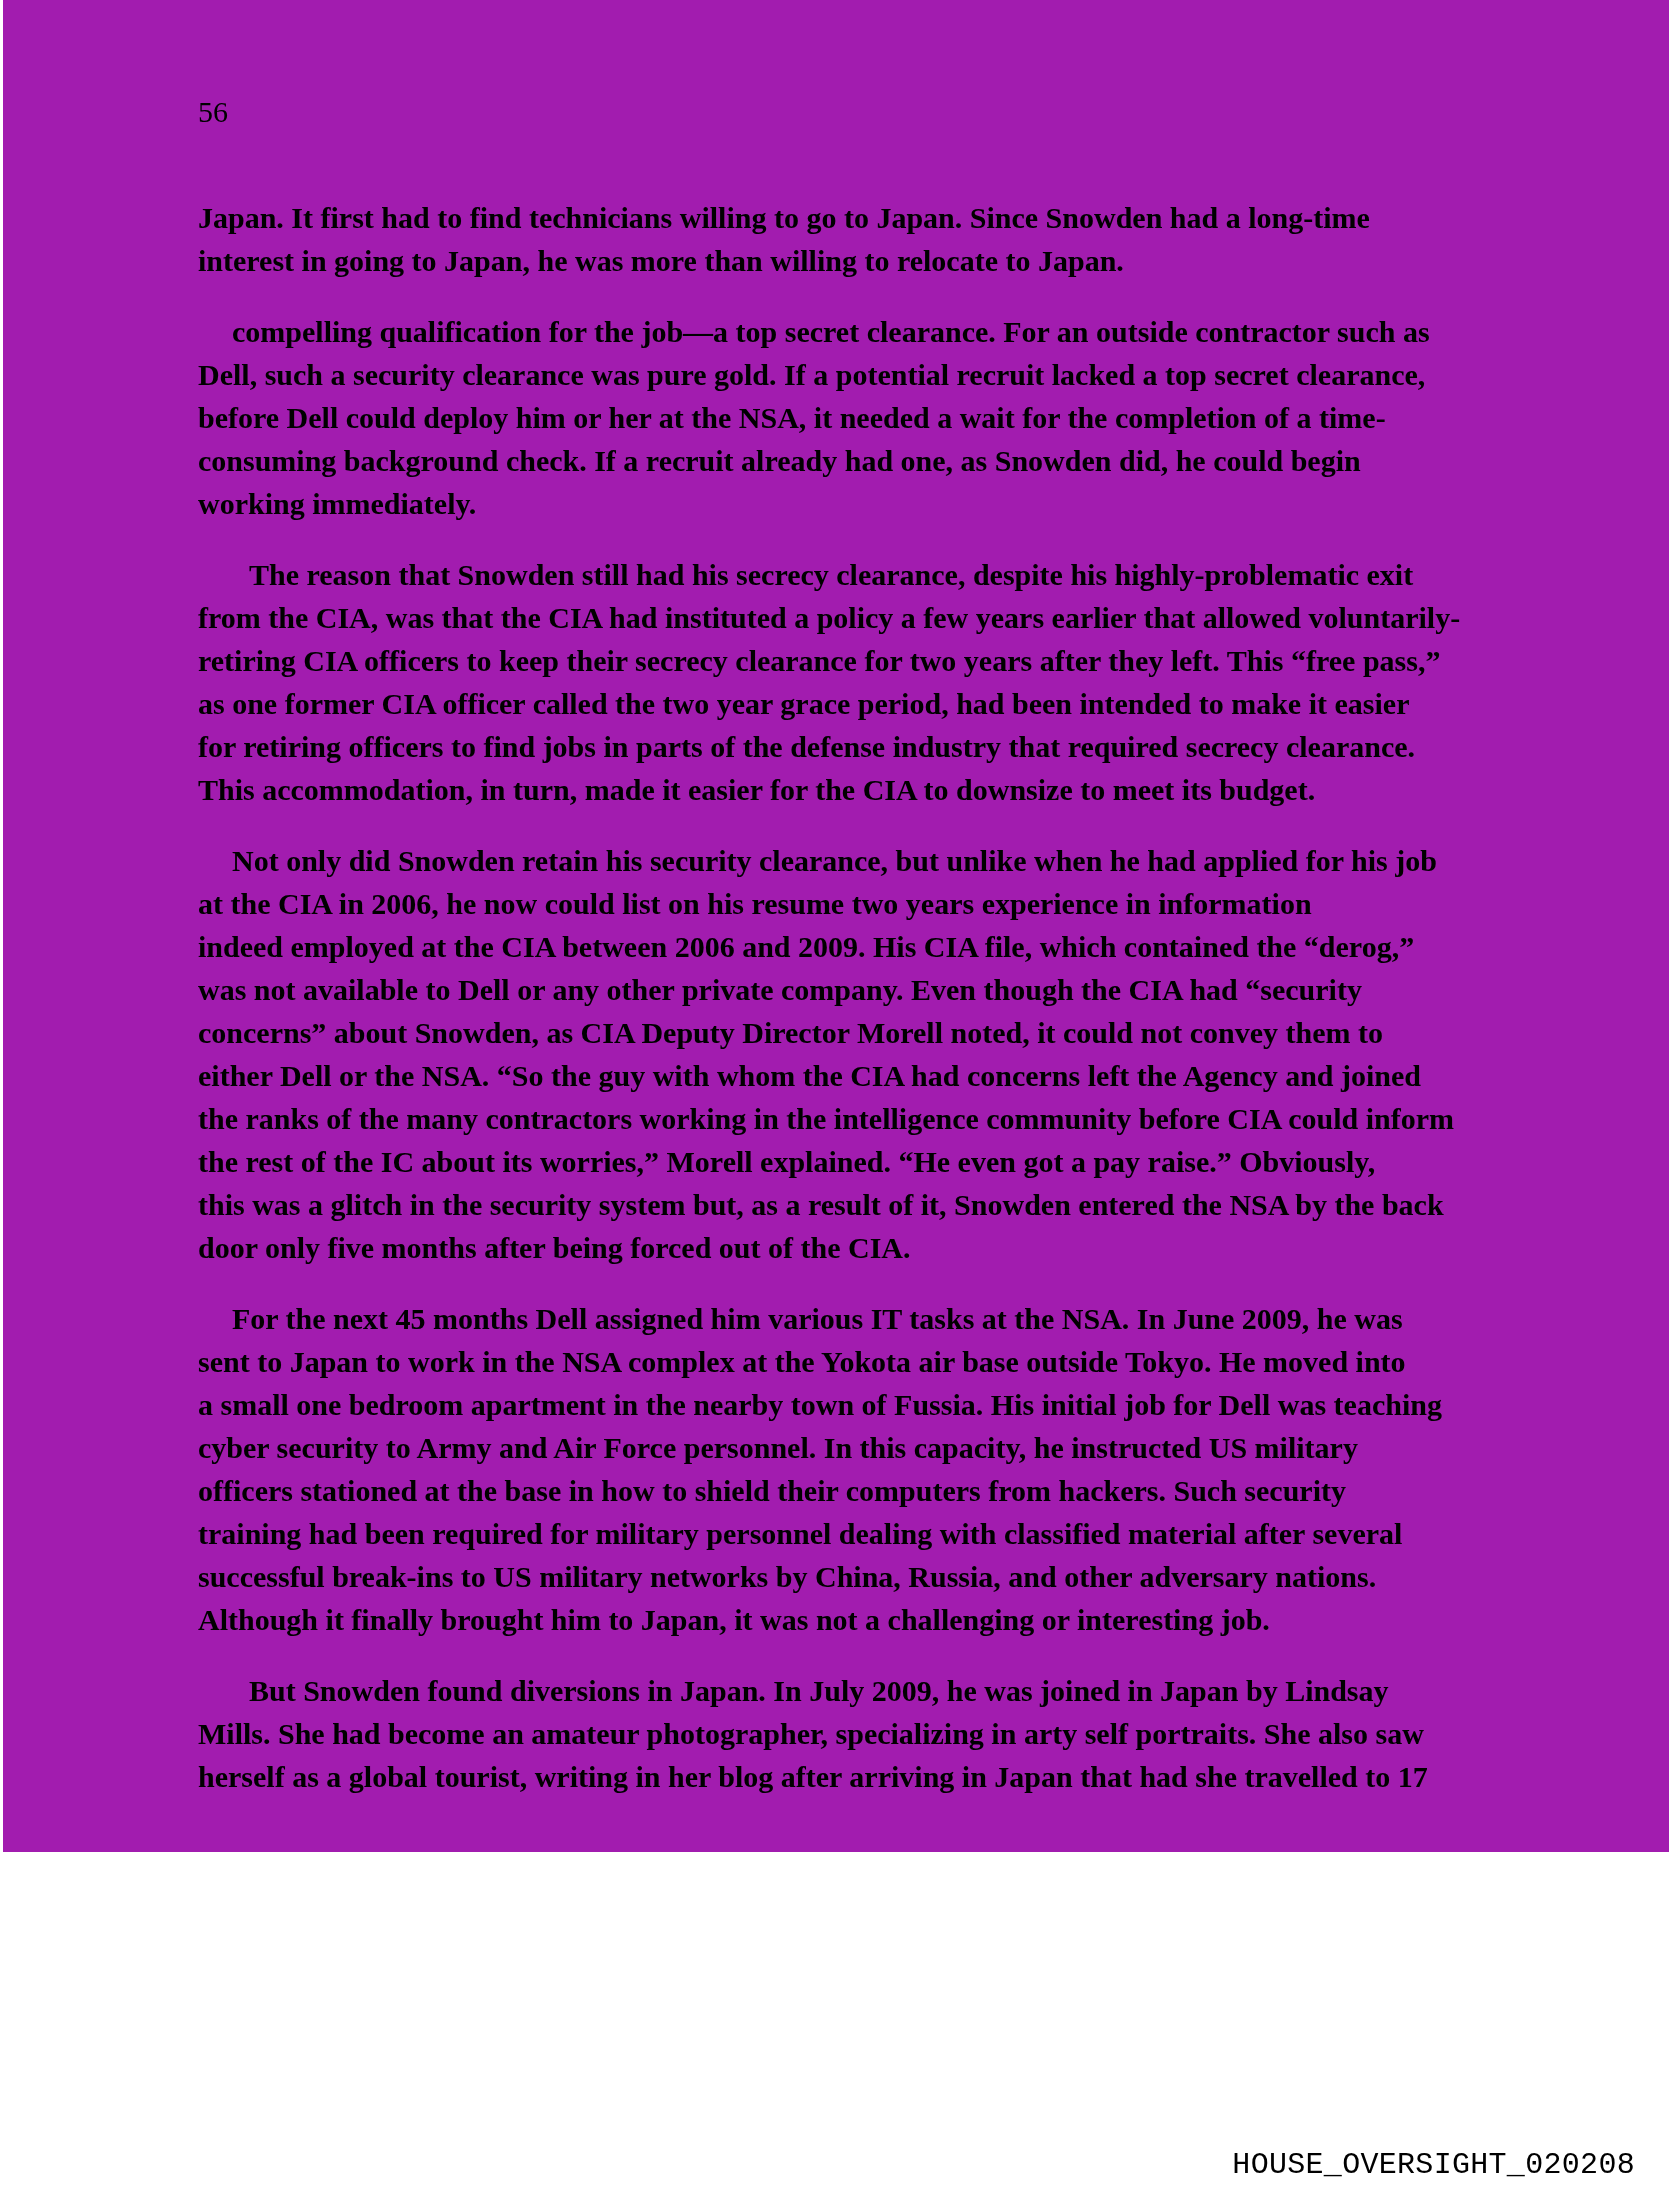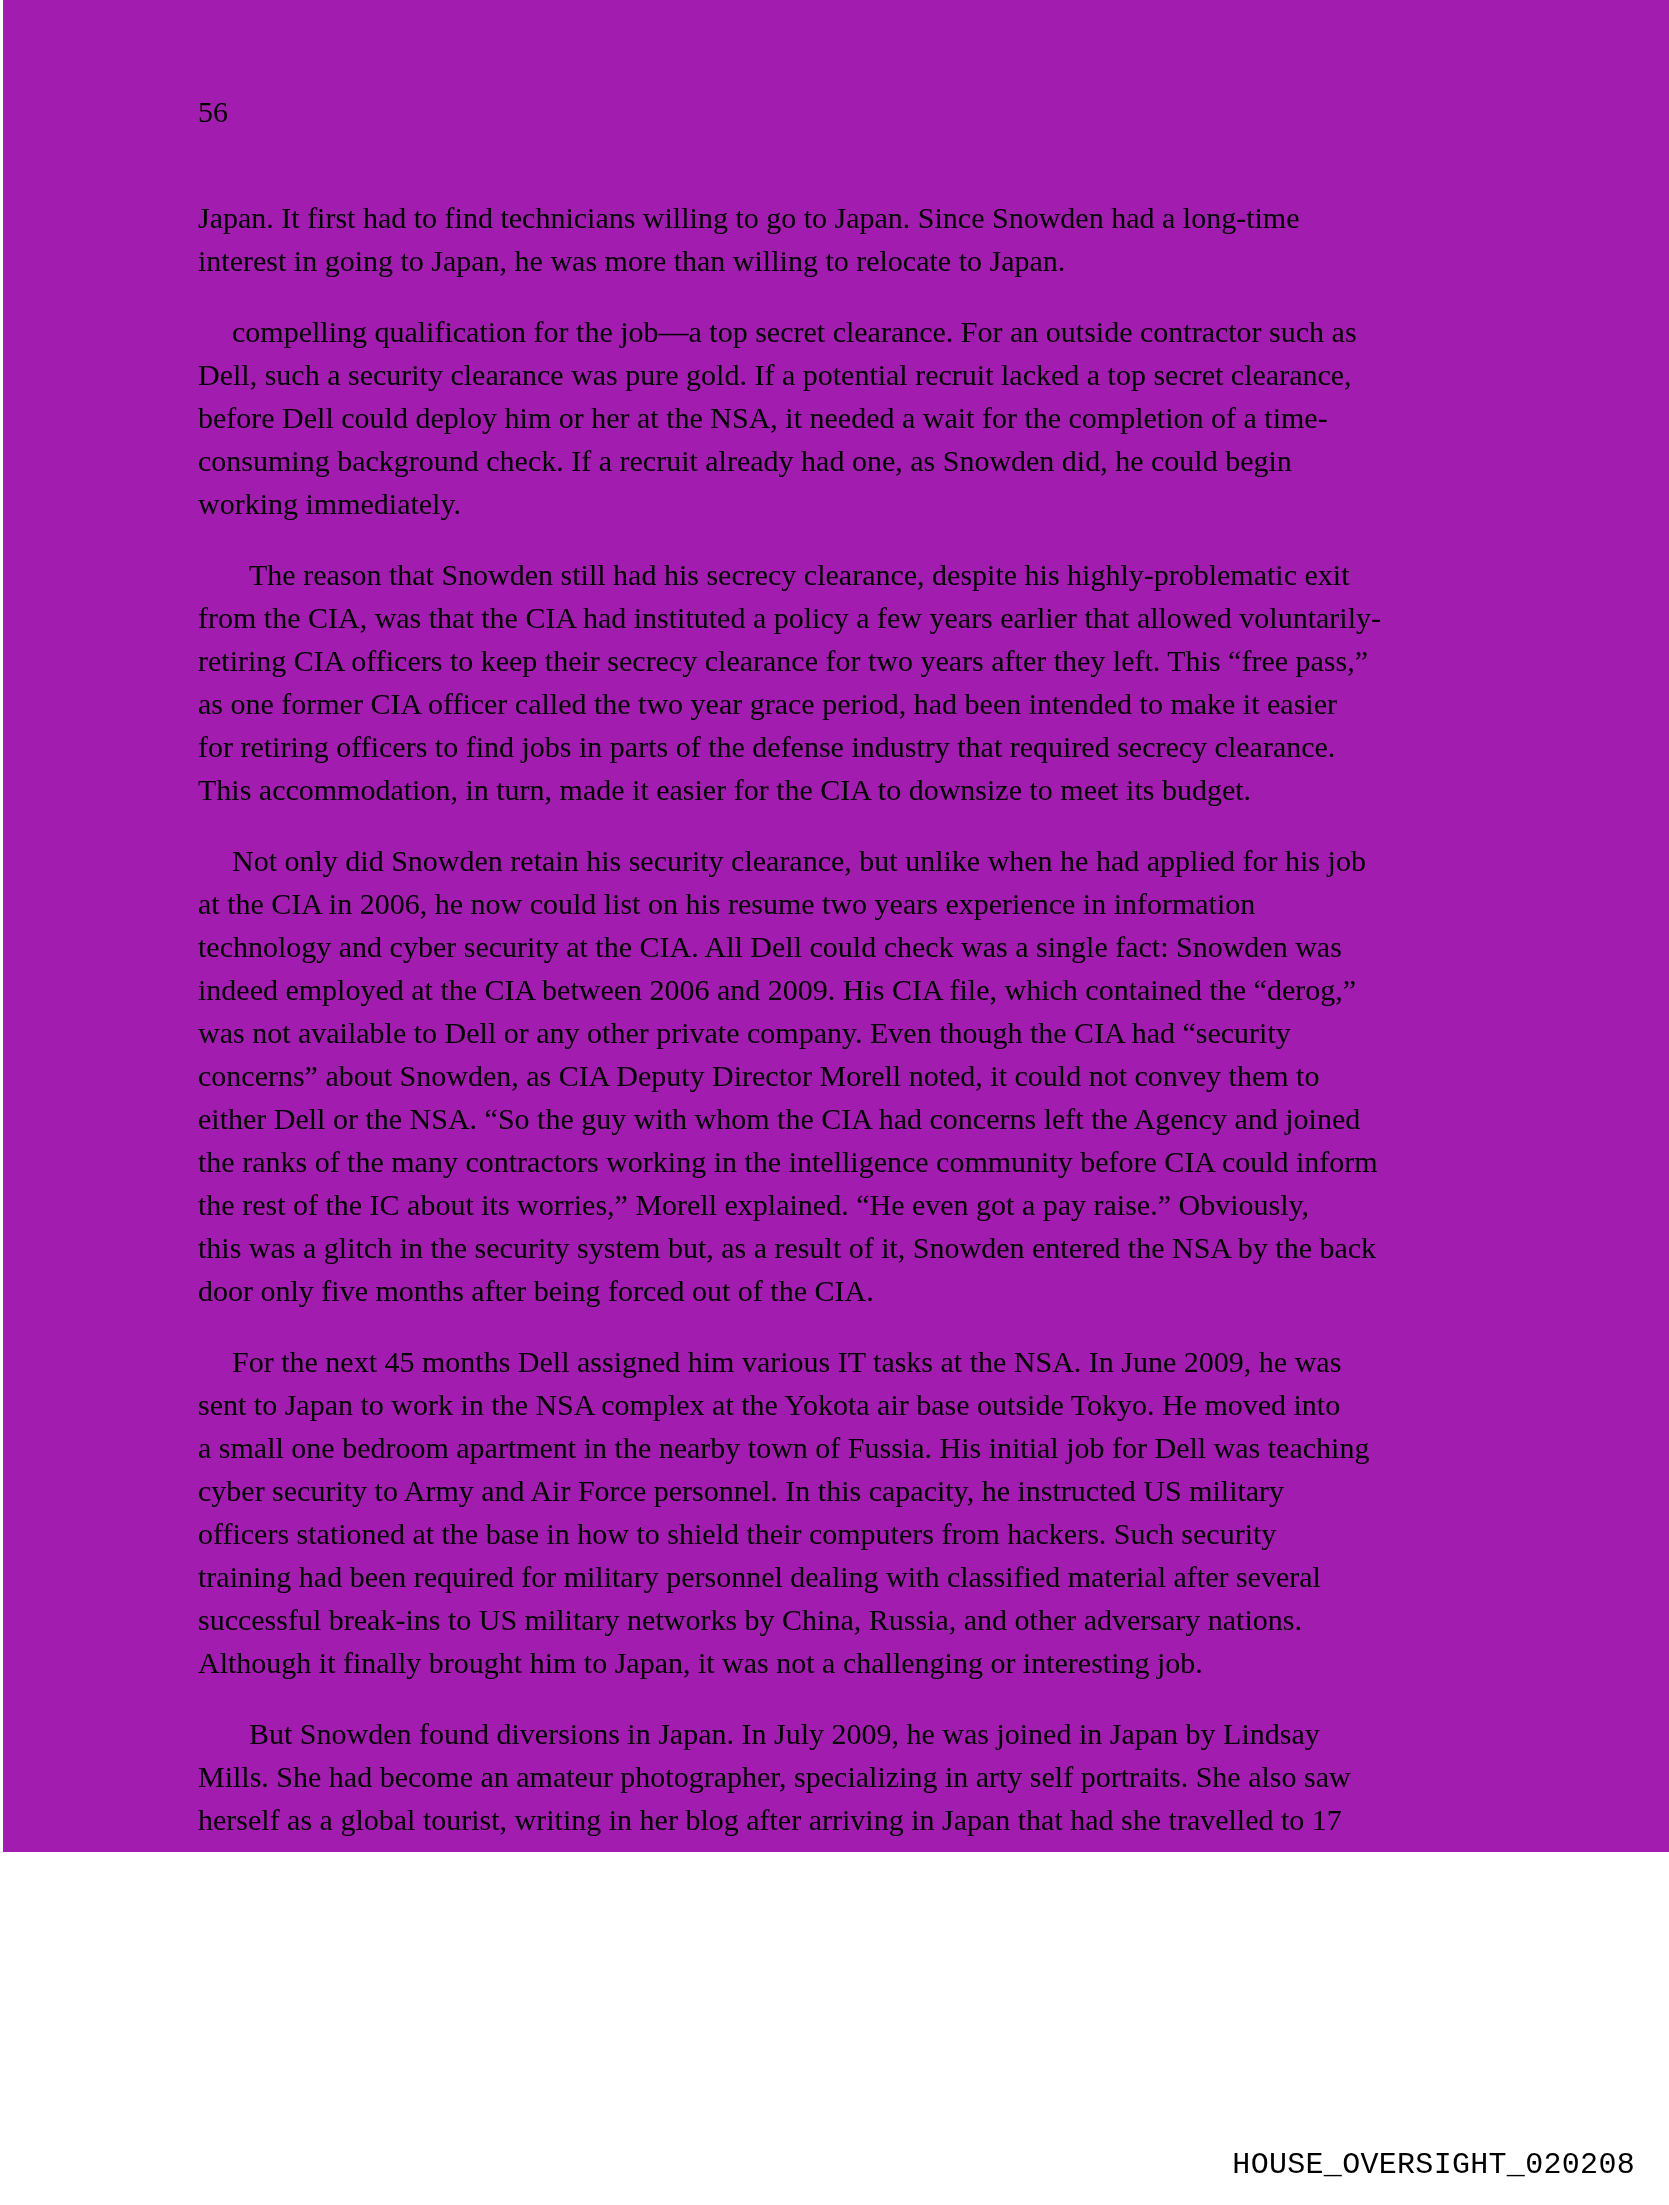--- a/index.html
+++ b/index.html
@@ -9,21 +9,21 @@
     position: absolute; left: 195px; top: 97px;
     font-family: "Liberation Serif", "DejaVu Serif", serif;
     font-size: 30px; color: #000; line-height: 1;
   }
   .body {
     position: absolute; left: 195px; top: 196px; width: 1303px;
     font-family: "Liberation Serif", "DejaVu Serif", serif;
     font-size: 30px; line-height: 43px; color: #000;
   }
   .body p { margin: 0 0 28px 0; white-space: normal; }
-  .body p .ln { display: block; white-space: nowrap; }
+  .body p .ln { display: block; white-space: nowrap; font-weight: bold; }
   .indent-sm .ln:first-child { padding-left: 34px; }
   .indent-lg .ln:first-child { padding-left: 51px; }
   .footer {
     position: absolute; right: 37px; top: 2148px;
     font-family: Liberation Mono, monospace;
     font-size: 30px; color: #000; letter-spacing: 0.3px;
   }
 </style>
 </head>
 <body>
@@ -50,21 +50,20 @@
       <span class="ln">from the CIA, was that the CIA had instituted a policy a few years earlier that allowed voluntarily-</span>
       <span class="ln">retiring CIA officers to keep their secrecy clearance for two years after they left. This “free pass,”</span>
       <span class="ln">as one former CIA officer called the two year grace period, had been intended to make it easier</span>
       <span class="ln">for retiring officers to find jobs in parts of the defense industry that required secrecy clearance.</span>
       <span class="ln">This accommodation, in turn, made it easier for the CIA to downsize to meet its budget.</span>
     </p>
 
     <p class="indent-sm">
       <span class="ln">Not only did Snowden retain his security clearance, but unlike when he had applied for his job</span>
       <span class="ln">at the CIA in 2006, he now could list on his resume two years experience in information</span>
-      <span class="ln">technology and cyber security at the CIA.  All Dell could check was a single fact:  Snowden was</span>
       <span class="ln">indeed employed at the CIA between 2006 and 2009.  His CIA file, which contained the “derog,”</span>
       <span class="ln">was not available to Dell or any other private company.  Even though the CIA had “security</span>
       <span class="ln">concerns” about Snowden, as CIA Deputy Director Morell noted, it could not convey them to</span>
       <span class="ln">either Dell or the NSA.   “So the guy with whom the CIA had concerns left the Agency and joined</span>
       <span class="ln">the ranks of the many contractors working in the intelligence community before CIA could inform</span>
       <span class="ln">the rest of the IC about its worries,” Morell explained. “He even got a pay raise.”   Obviously,</span>
       <span class="ln">this was a glitch in the security system but, as a result of it, Snowden entered the NSA by the back</span>
       <span class="ln">door only five months after being forced out of the CIA.</span>
     </p>
 

